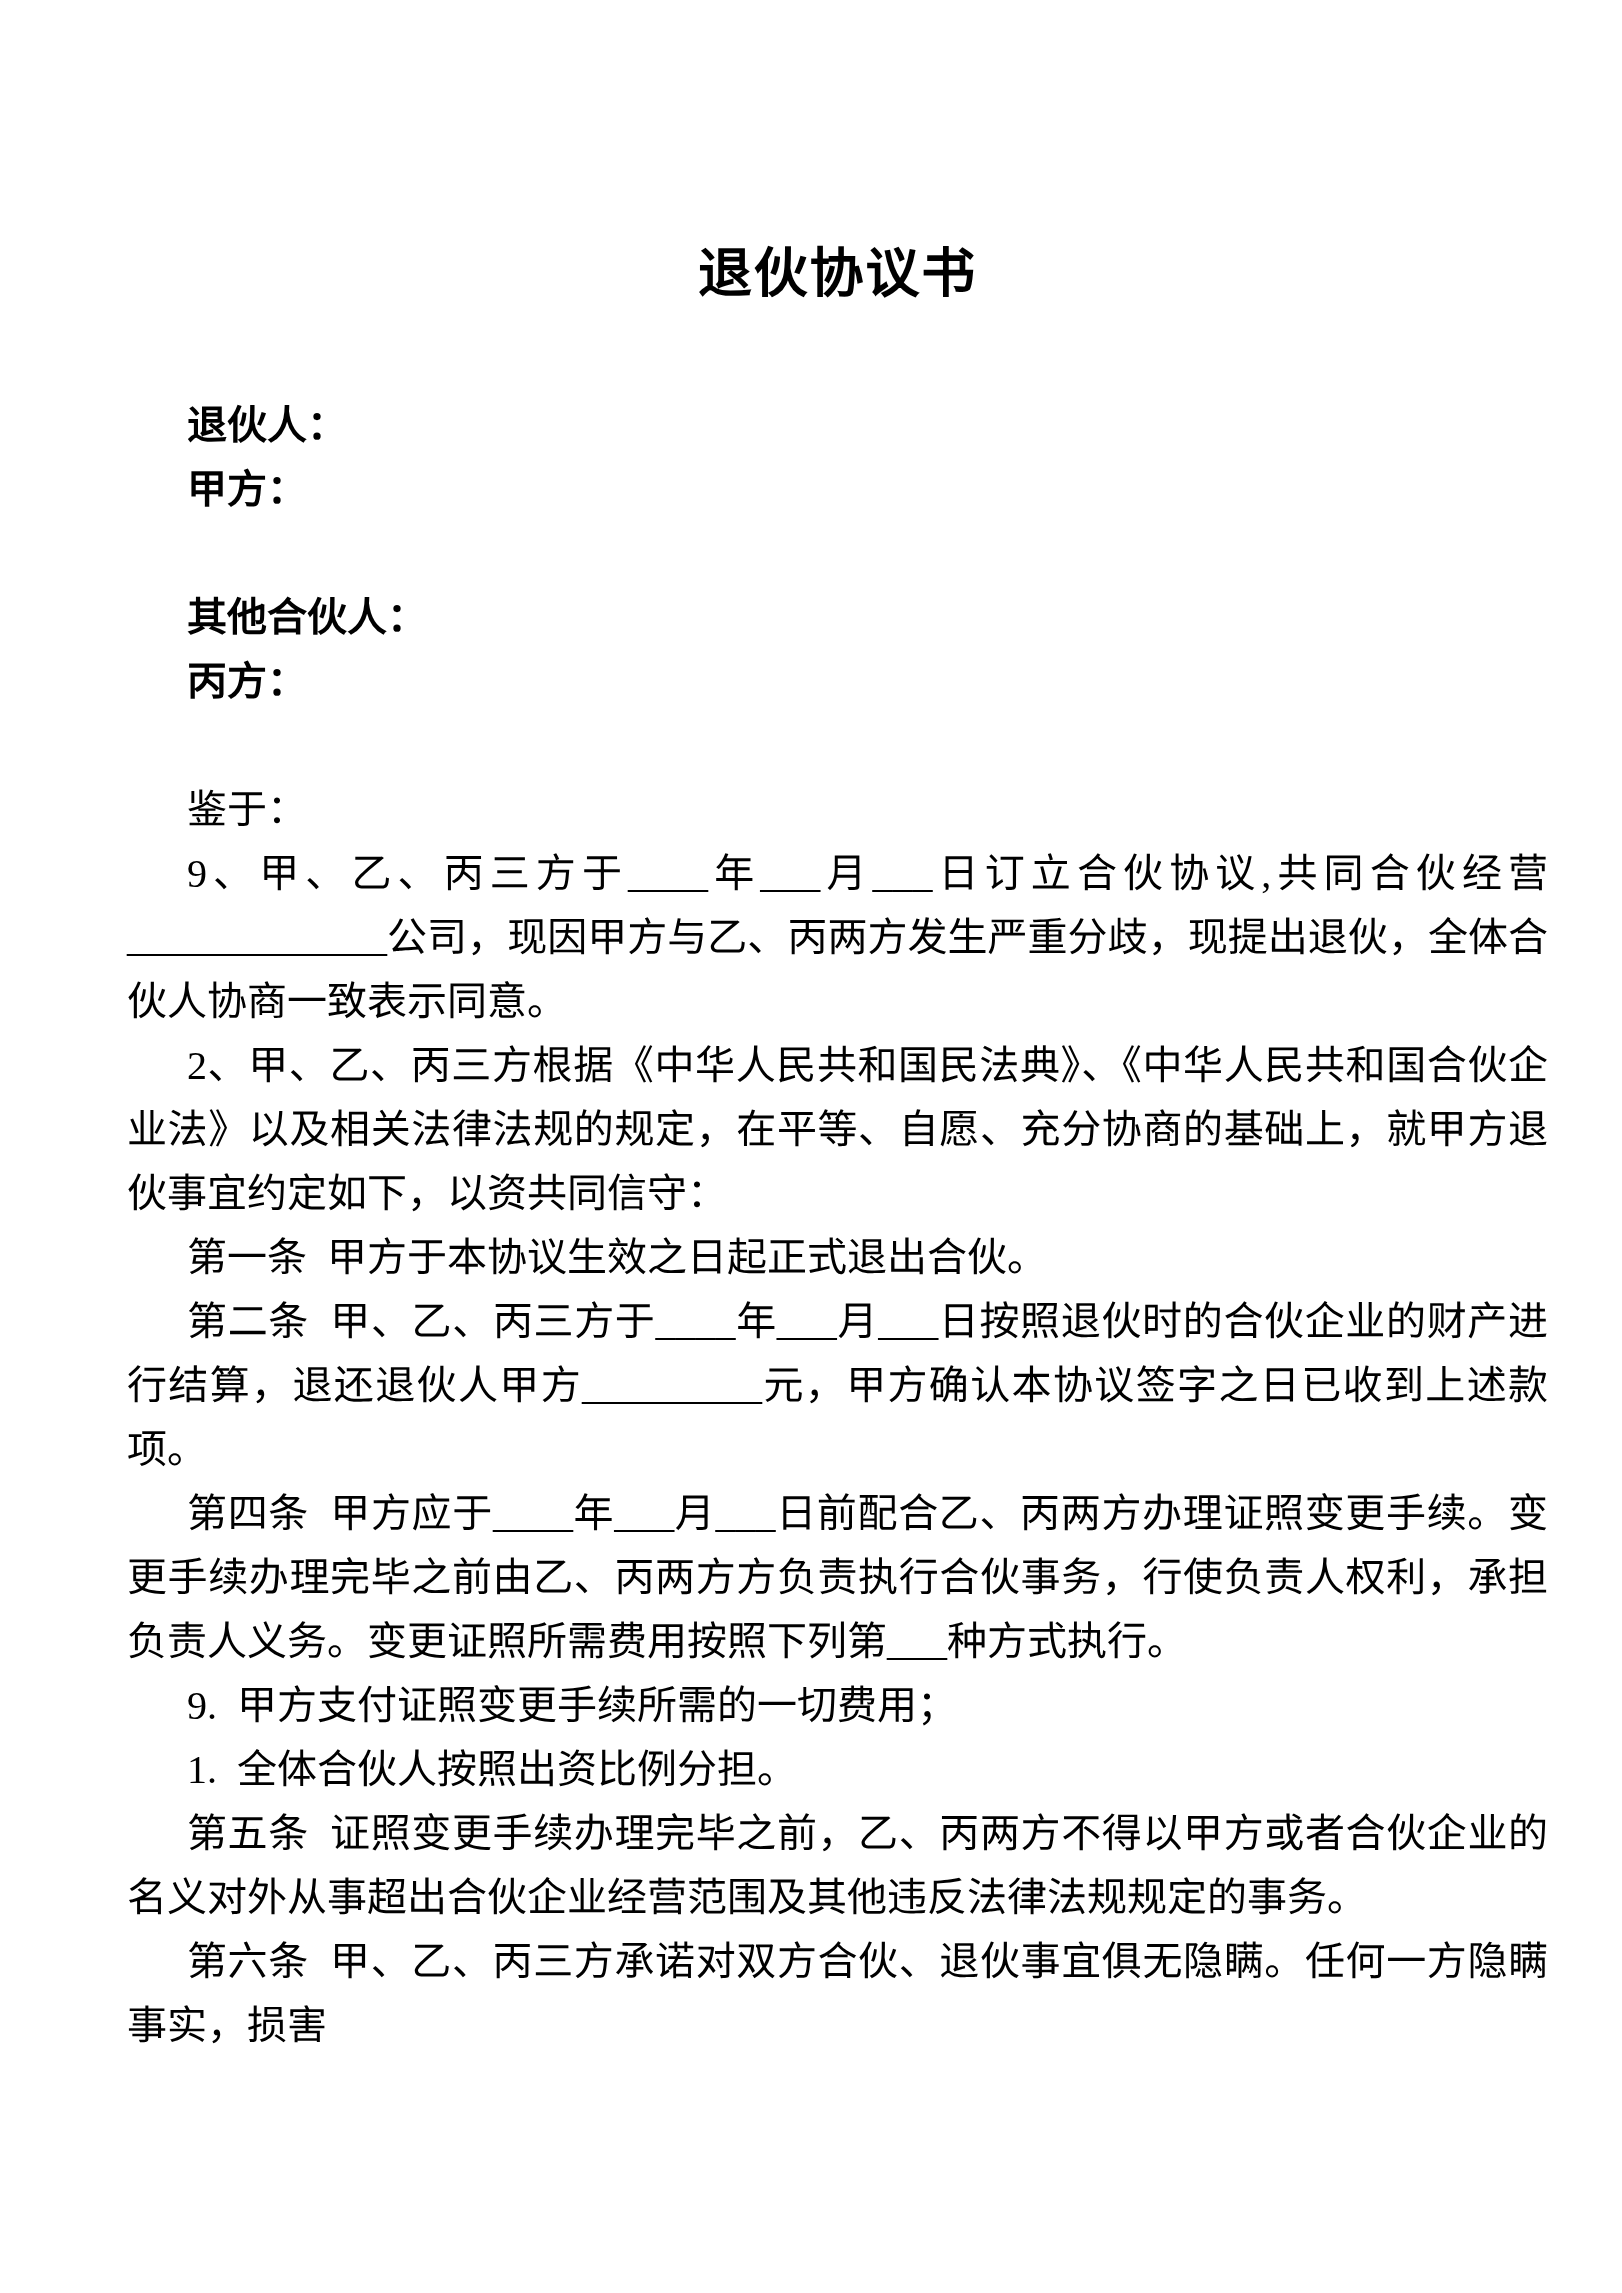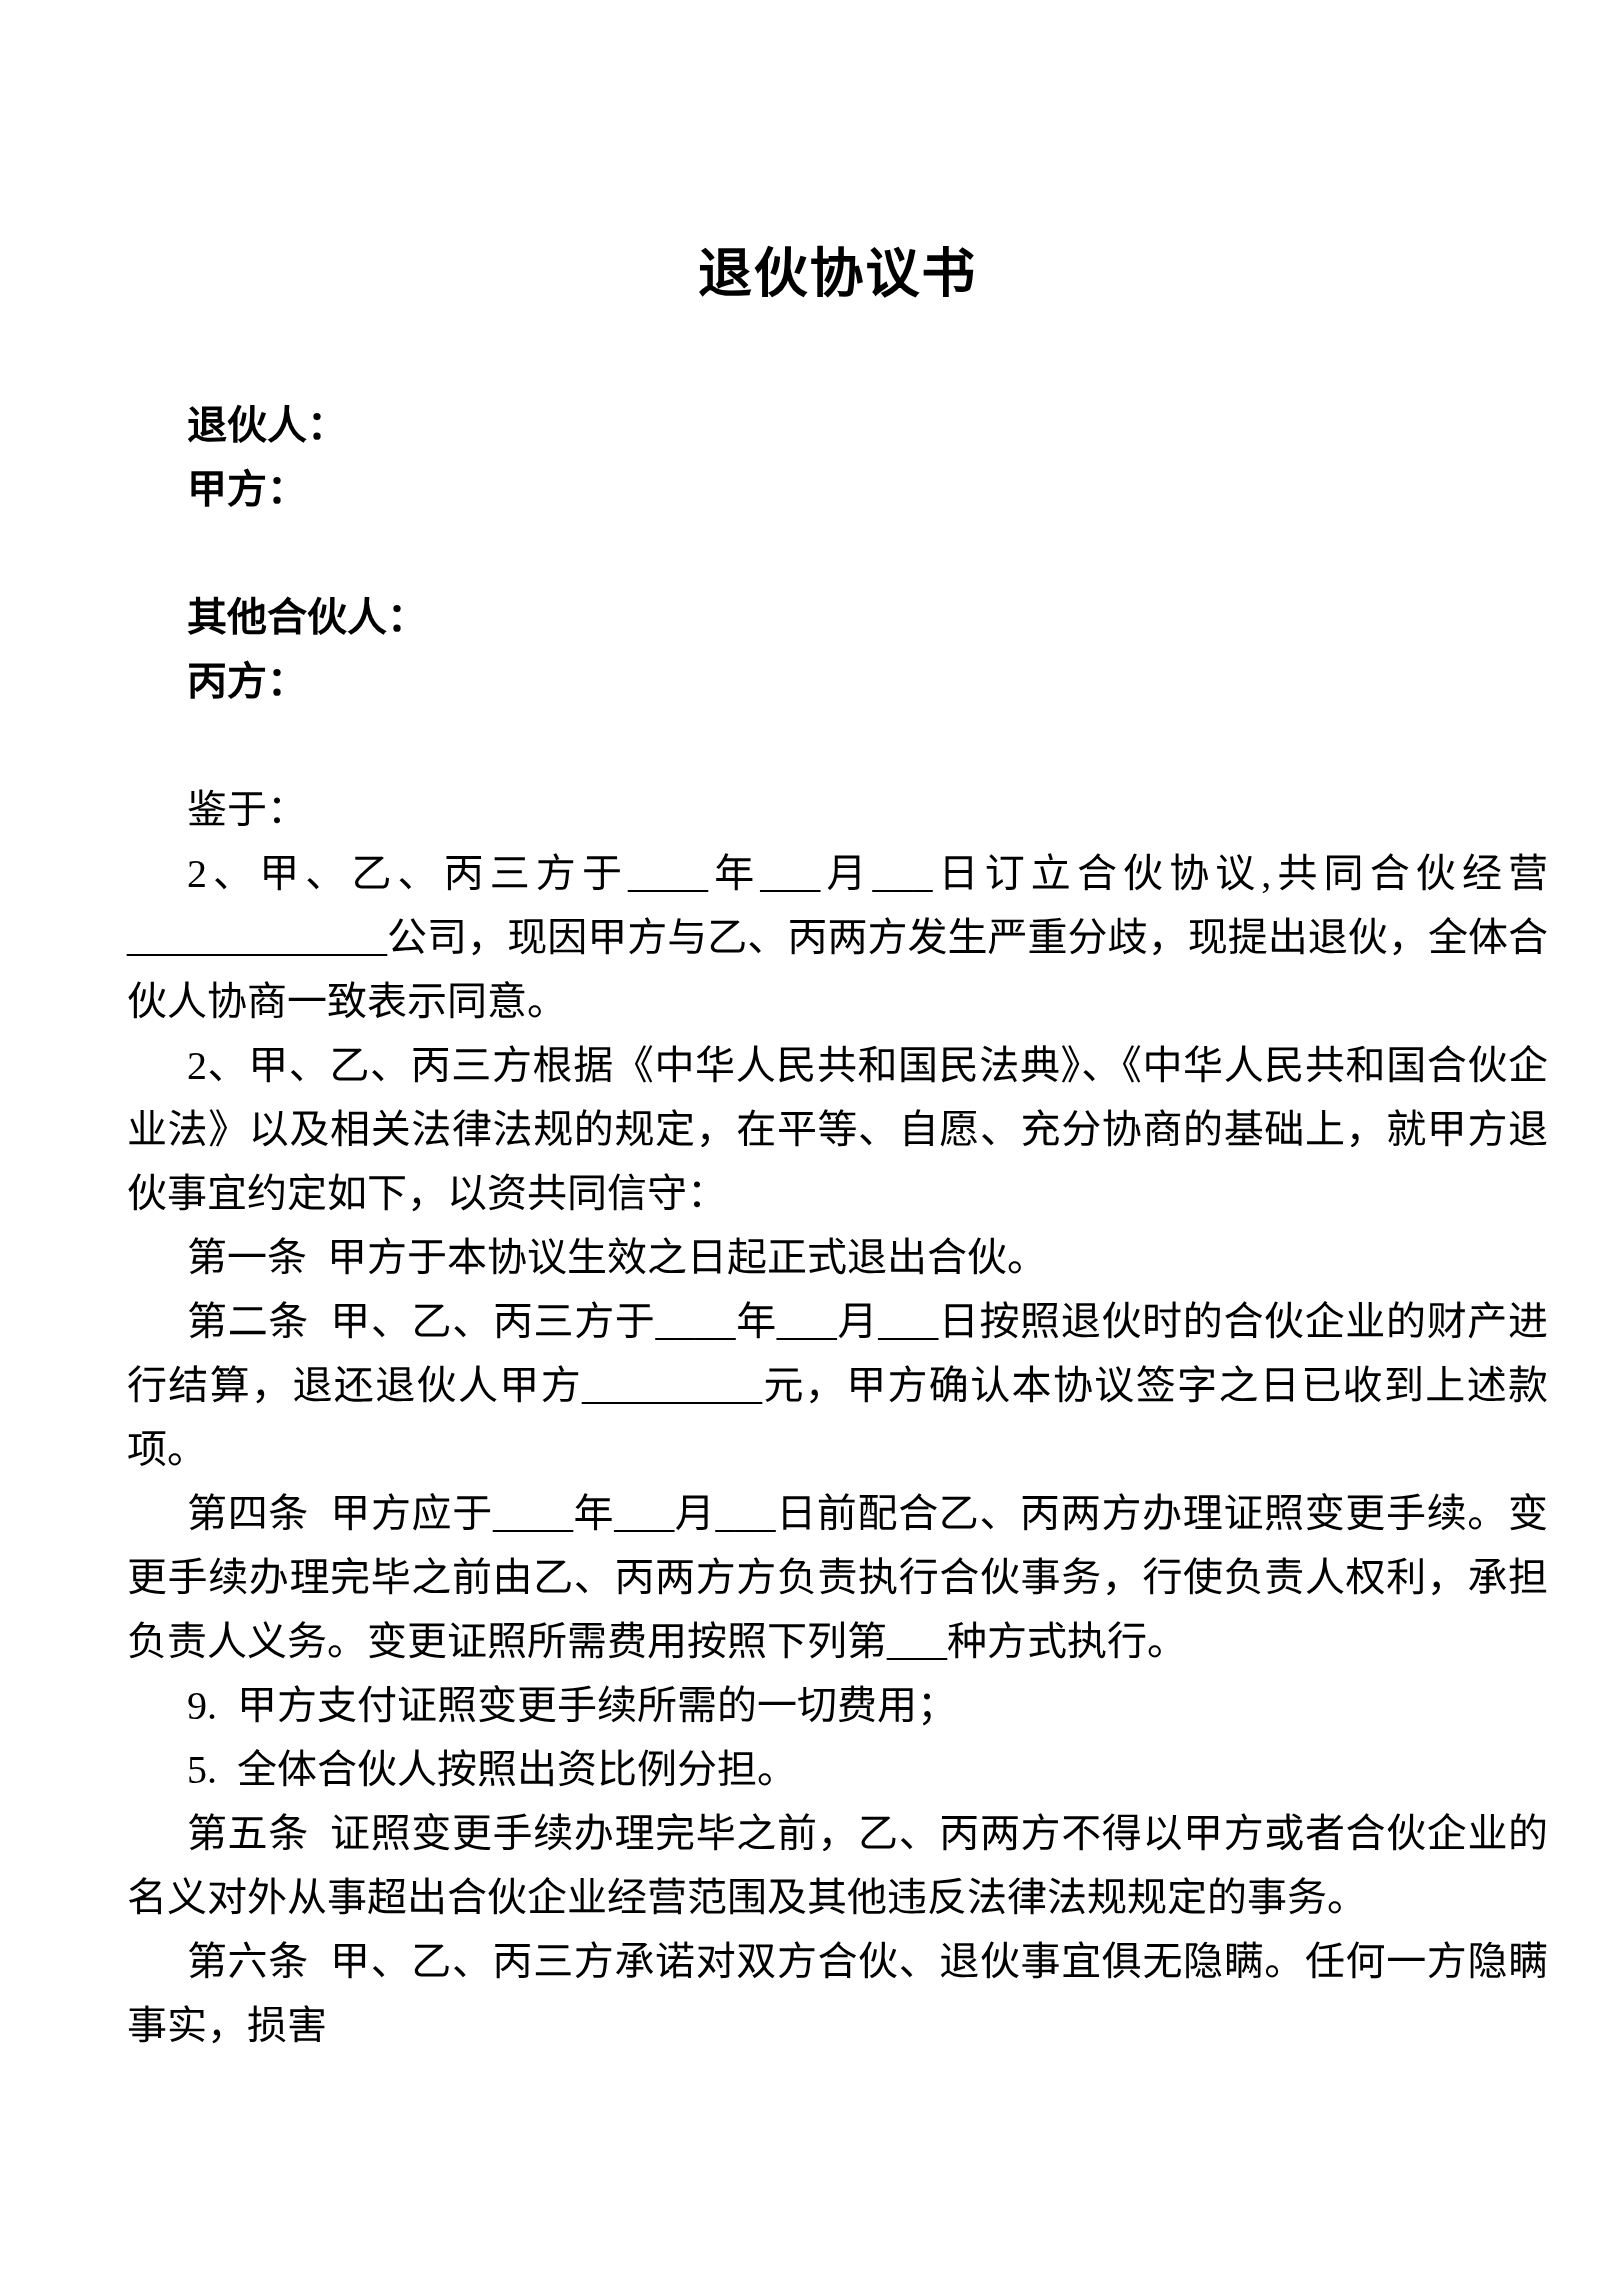--- a/index.html
+++ b/index.html
@@ -51,24 +51,24 @@
   <h1 class="doc-title">退伙协议书</h1>
 
   <section class="flow">
       <p class="p-party">退伙人：</p>
       <p class="p-party">甲方：</p>
       <div class="blank-line"></div>
       <p class="p-party">其他合伙人：</p>
       <p class="p-party">丙方：</p>
       <div class="blank-line"></div>
       <p class="p-body">鉴于：</p>
-      <p class="p-body">2、甲、乙、丙三方于____年___月___日订立合伙协议,共同合伙经营_____________公司，现因甲方与乙、丙两方发生严重分歧，现提出退伙，全体合伙人协商一致表示同意。</p>
+      <p class="p-body">9、甲、乙、丙三方于____年___月___日订立合伙协议,共同合伙经营_____________公司，现因甲方与乙、丙两方发生严重分歧，现提出退伙，全体合伙人协商一致表示同意。</p>
       <p class="p-body">2、甲、乙、丙三方根据《中华人民共和国民法典》、《中华人民共和国合伙企业法》以及相关法律法规的规定，在平等、自愿、充分协商的基础上，就甲方退伙事宜约定如下，以资共同信守：</p>
       <p class="p-body">第一条  甲方于本协议生效之日起正式退出合伙。</p>
       <p class="p-body">第二条  甲、乙、丙三方于____年___月___日按照退伙时的合伙企业的财产进行结算，退还退伙人甲方_________元，甲方确认本协议签字之日已收到上述款项。</p>
       <p class="p-body">第四条  甲方应于____年___月___日前配合乙、丙两方办理证照变更手续。变更手续办理完毕之前由乙、丙两方方负责执行合伙事务，行使负责人权利，承担负责人义务。变更证照所需费用按照下列第___种方式执行。</p>
       <p class="p-list">9.  甲方支付证照变更手续所需的一切费用；</p>
-      <p class="p-list">5.  全体合伙人按照出资比例分担。</p>
+      <p class="p-list">1.  全体合伙人按照出资比例分担。</p>
       <p class="p-body">第五条  证照变更手续办理完毕之前，乙、丙两方不得以甲方或者合伙企业的名义对外从事超出合伙企业经营范围及其他违反法律法规规定的事务。</p>
       <p class="p-body">第六条  甲、乙、丙三方承诺对双方合伙、退伙事宜俱无隐瞒。任何一方隐瞒事实，损害</p>
     </section>
 </main>
 
 
 </body></html>

